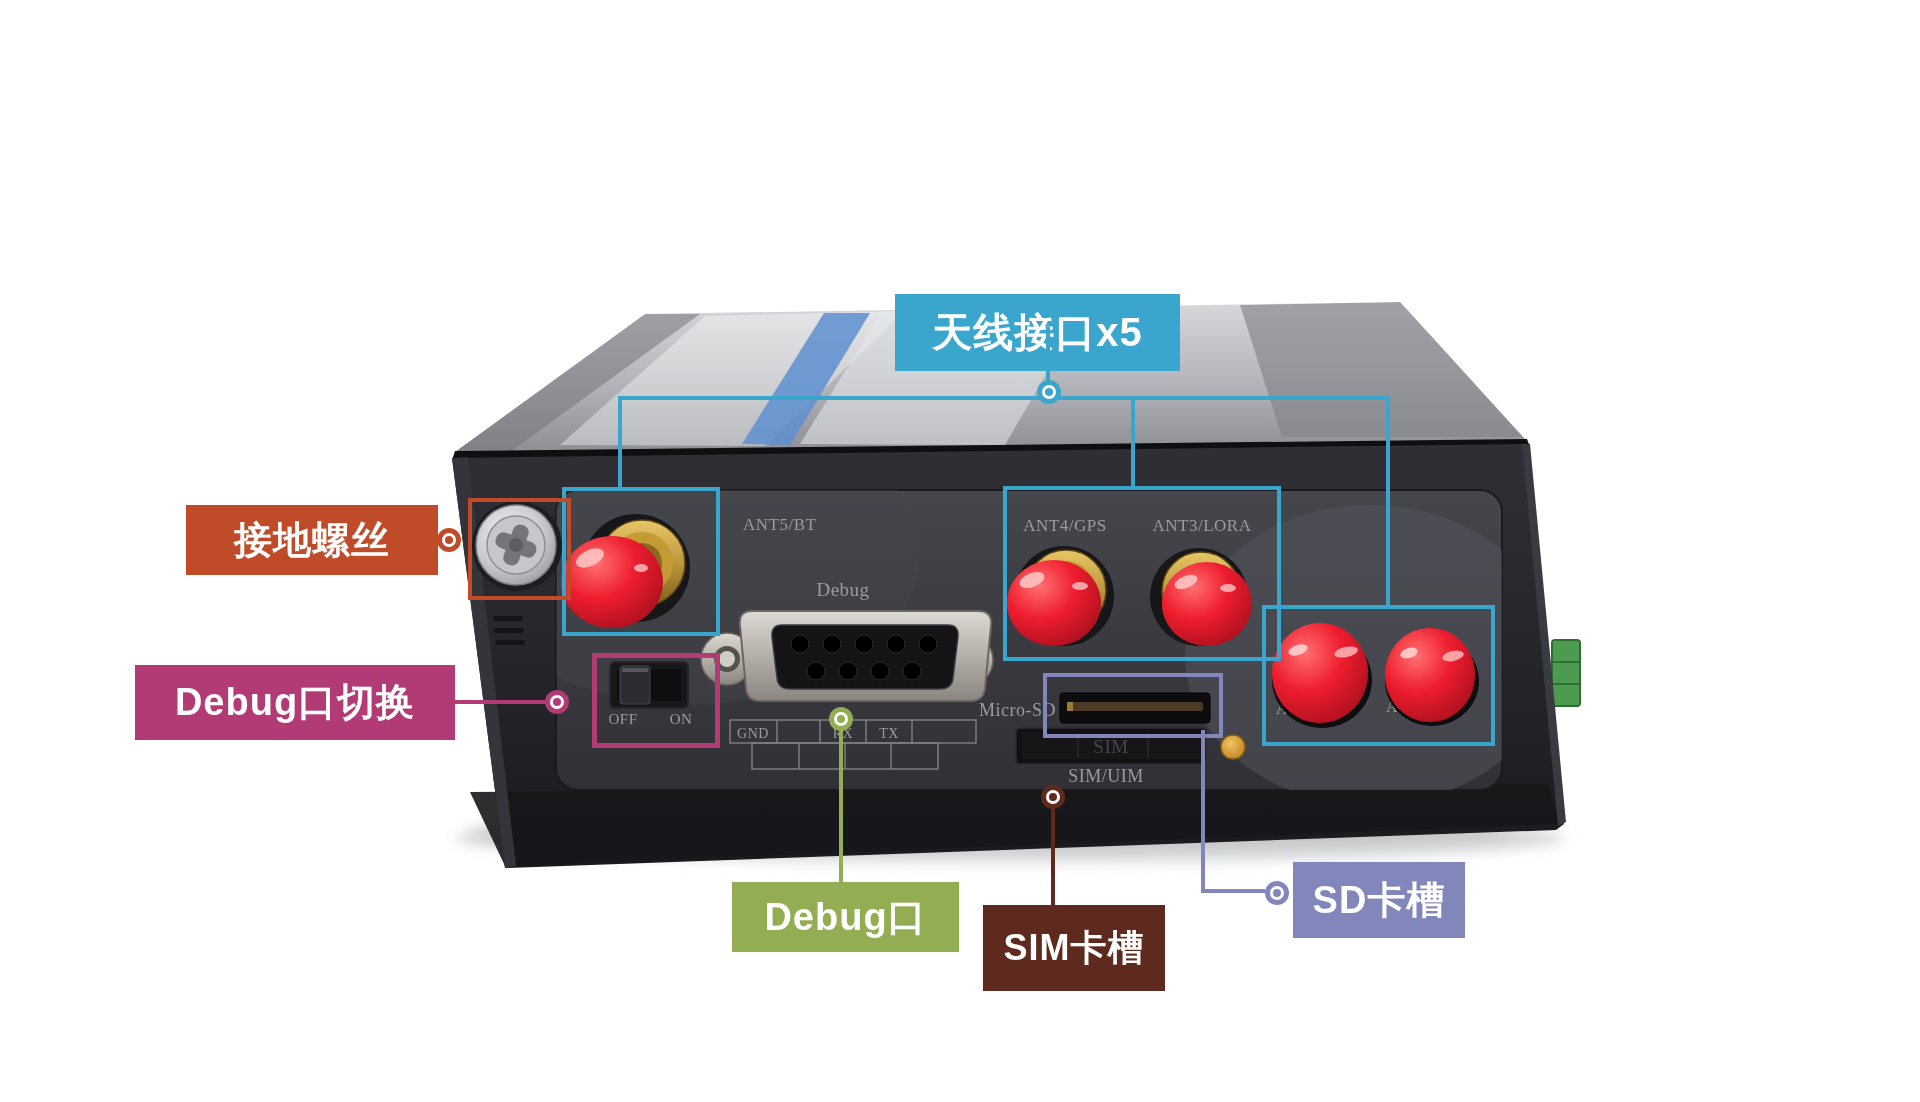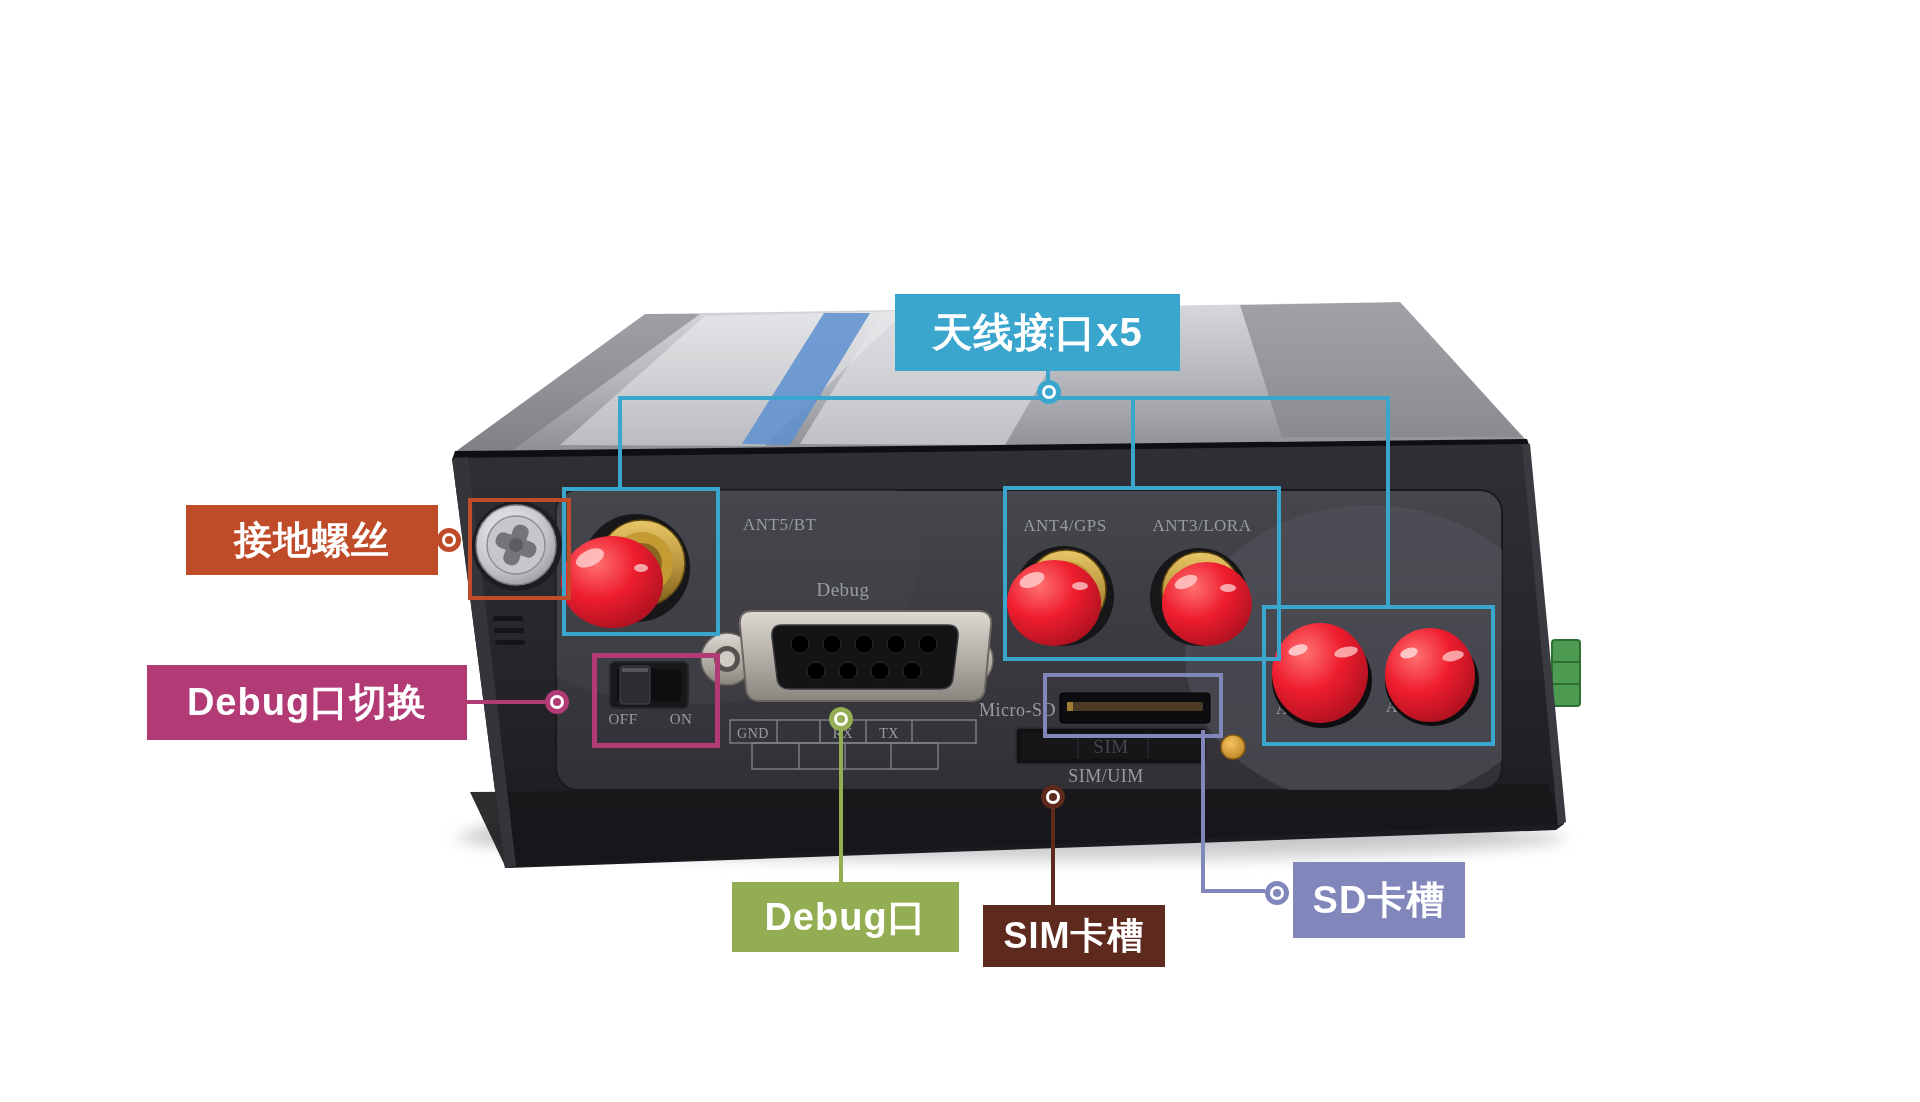--- a/index.html
+++ b/index.html
@@ -256,42 +256,42 @@
   <div>
     <div class="label" style="left:186px;top:505px;width:252px;height:70px;background:var(--ground-orange);">接地螺丝</div>
     <div class="aline" style="left:395px;top:538px;width:42px;height:4px;background:var(--ground-orange);"></div>
     <span class="donut" style="left:437px;top:528px;border-color:var(--ground-orange);">
         <span class="donut-dot" style="background:var(--ground-orange);"></span>
       </span>
     <div class="obox" style="left:468px;top:498px;width:95px;height:94px;border-width:4px;border-color:var(--ground-orange);"></div>
   </div>
 
   <div>
-    <div class="label" style="left:135px;top:665px;width:320px;height:75px;background:var(--switch-magenta);margin-left:12px;">Debug口切换</div>
+    <div class="label" style="left:135px;top:665px;width:320px;height:75px;background:var(--switch-magenta);">Debug口切换</div>
     <div class="aline" style="left:455px;top:700px;width:90px;height:4px;background:var(--switch-magenta);"></div>
     <span class="donut" style="left:545px;top:690px;border-color:var(--switch-magenta);">
         <span class="donut-dot" style="background:var(--switch-magenta);"></span>
       </span>
     <div class="obox" style="left:592px;top:653px;width:118px;height:85px;border-width:5px;border-color:var(--switch-magenta);"></div>
   </div>
 
   <div>
     <span class="donut" style="left:829px;top:707px;border-color:var(--debug-green);">
         <span class="donut-dot" style="background:var(--debug-green);"></span>
       </span>
     <div class="aline" style="left:839px;top:729px;width:4px;height:153px;background:var(--debug-green);"></div>
     <div class="label" style="left:732px;top:882px;width:227px;height:70px;background:var(--debug-green);">Debug口</div>
   </div>
 
   <div>
     <span class="donut" style="left:1041px;top:785px;border-color:var(--sim-maroon);">
         <span class="donut-dot" style="background:var(--sim-maroon);"></span>
       </span>
     <div class="aline" style="left:1051px;top:807px;width:4px;height:98px;background:var(--sim-maroon);"></div>
-    <div class="label" style="left:983px;top:905px;width:182px;height:62px;background:var(--sim-maroon);font-size:36px;">SIM卡槽</div>
+    <div class="label" style="left:983px;top:905px;width:182px;height:86px;background:var(--sim-maroon);font-size:36px;">SIM卡槽</div>
   </div>
 
   <div>
     <div class="obox" style="left:1043px;top:673px;width:172px;height:57px;border-width:4px;border-color:var(--sd-purple);"></div>
     <div class="aline" style="left:1201px;top:730px;width:4px;height:163px;background:var(--sd-purple);"></div>
     <div class="aline" style="left:1201px;top:889px;width:64px;height:4px;background:var(--sd-purple);"></div>
     <span class="donut" style="left:1265px;top:881px;border-color:var(--sd-purple);">
         <span class="donut-dot" style="background:var(--sd-purple);"></span>
       </span>
     <div class="label" style="left:1293px;top:862px;width:172px;height:76px;background:var(--sd-purple);">SD卡槽</div>

